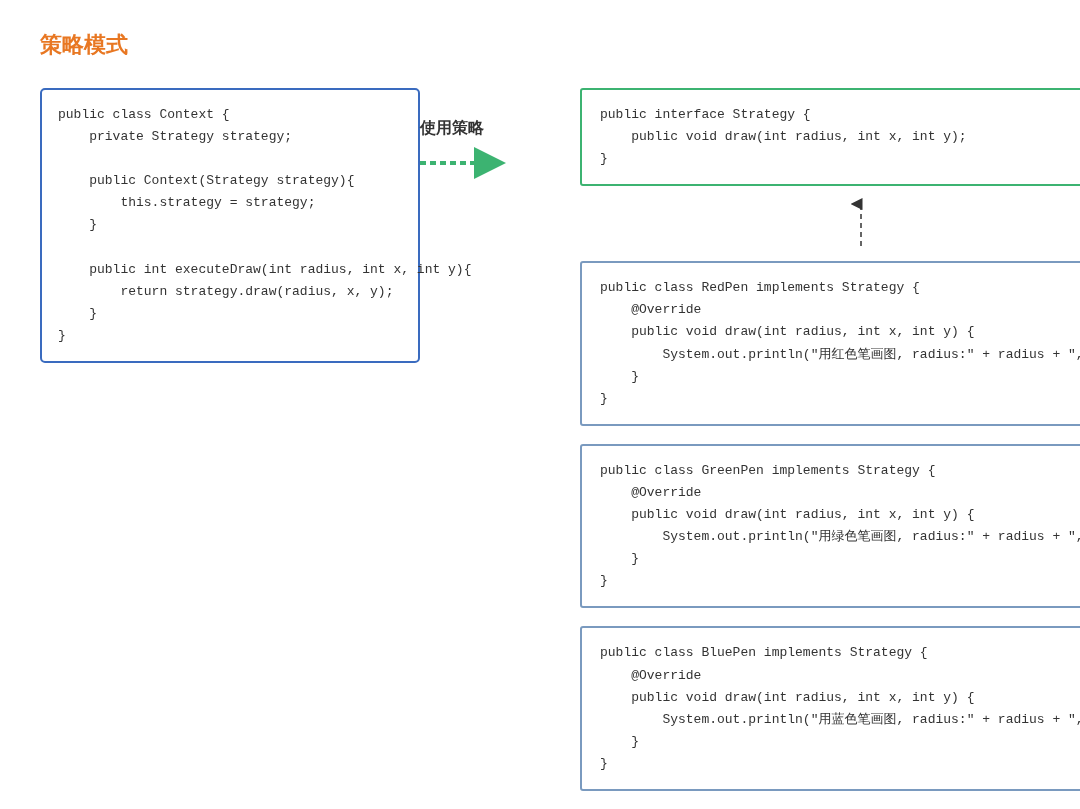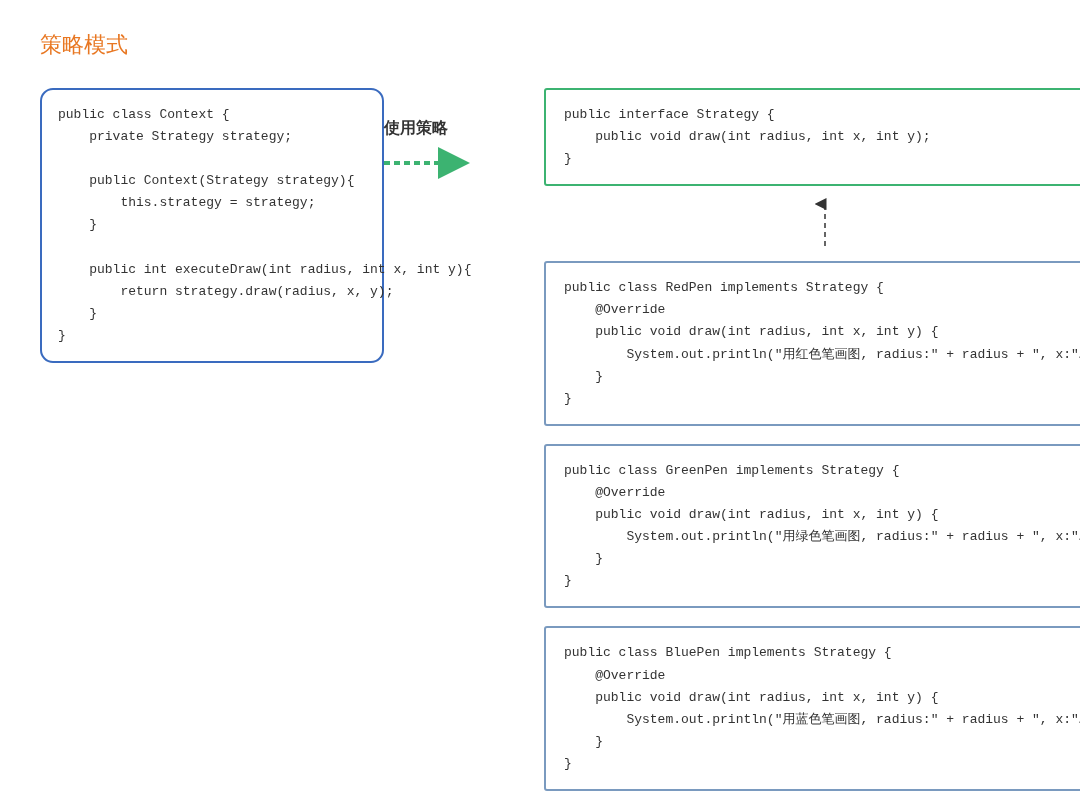--- a/index.html
+++ b/index.html
@@ -7,41 +7,41 @@
       background: #fff;
       font-family: 'Courier New', Courier, monospace;
       font-size: 13px;
       padding: 30px 40px;
       color: #333;
     }
 
     .page-title {
       font-family: Arial, sans-serif;
       font-size: 22px;
-      font-weight: normal;
+      font-weight: bold;
       color: #e87722;
       margin-bottom: 28px;
     }
 
     .diagram-area {
       display: flex;
       flex-direction: row;
       align-items: flex-start;
       gap: 0;
       position: relative;
       width: 100%;
     }
 
     
     .context-panel {
       border: 2.5px solid #3a6bbf;
-      border-radius: 13px;
+      border-radius: 5px;
       padding: 14px 16px;
       background: #fff;
-      width: 344px;
+      width: 380px;
       min-height: 220px;
       flex-shrink: 0;
       line-height: 1.7;
     }
 
     
     .middle-section {
       display: flex;
       flex-direction: column;
       align-items: flex-start;

